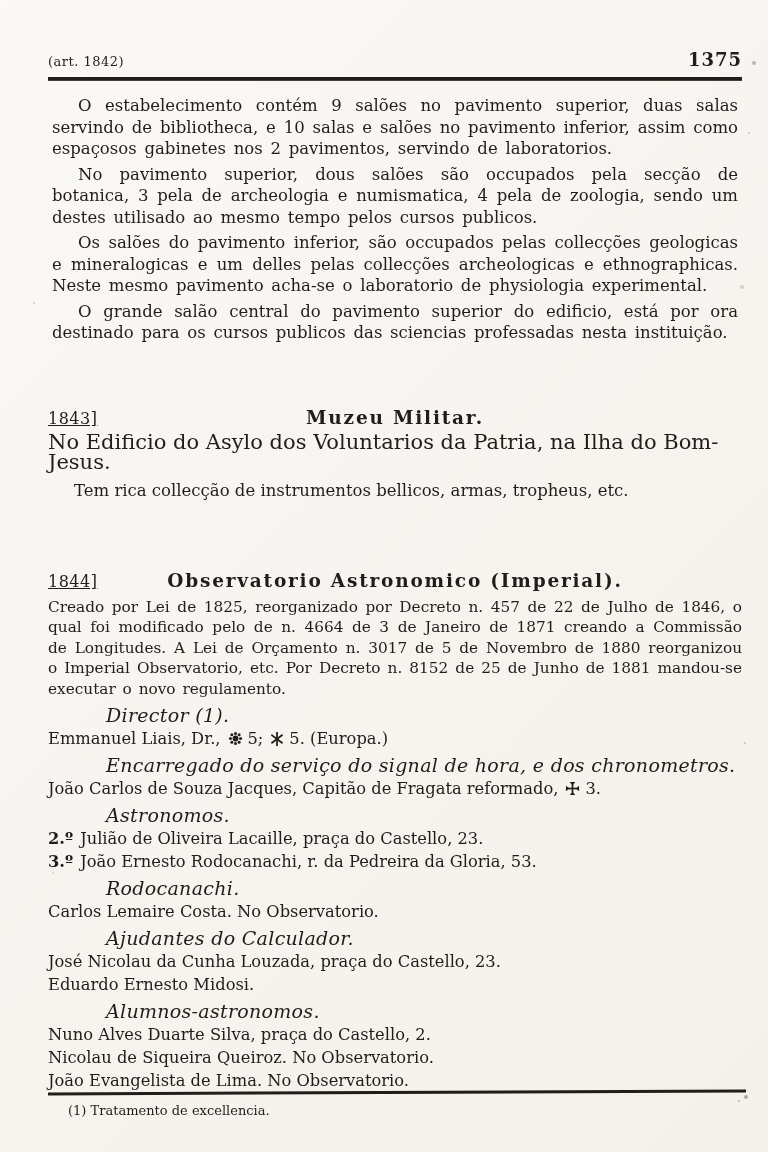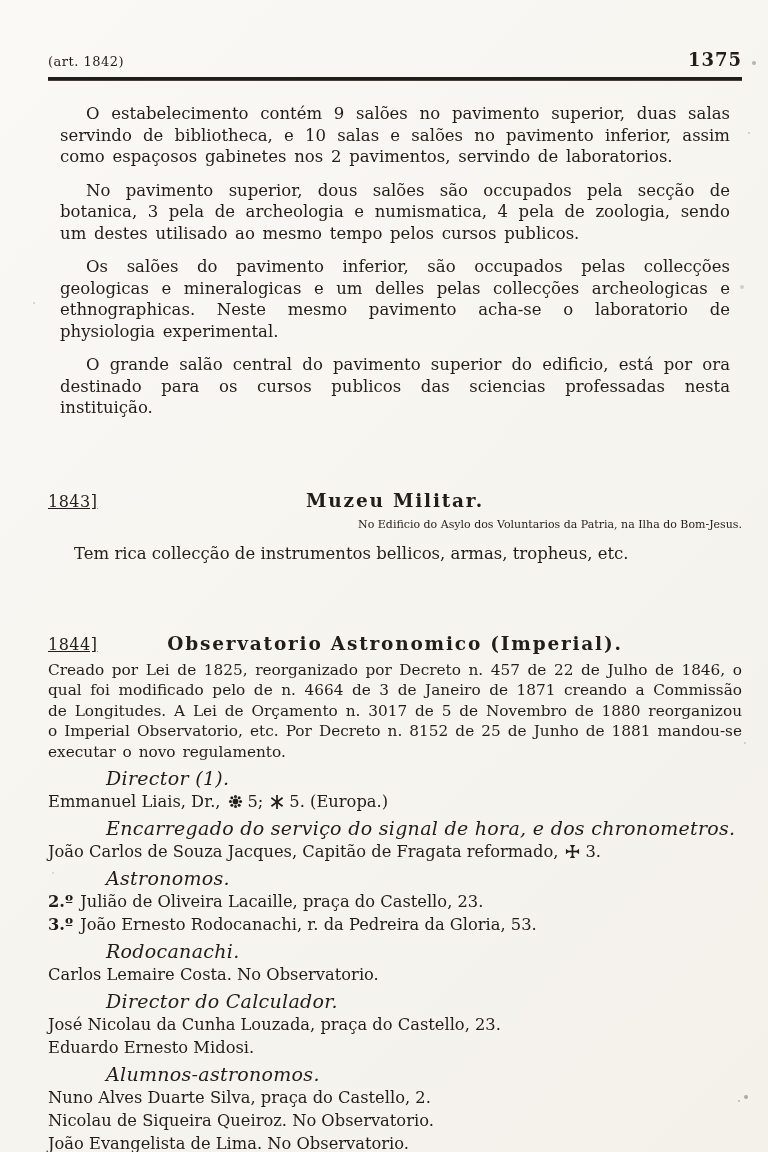--- a/index.html
+++ b/index.html
@@ -22,37 +22,37 @@
     font-size:15px;line-height:20px;white-space:nowrap;
   }
   .art-ref{font-size:13px;letter-spacing:.5px;}
   .head-title{font-weight:bold;font-size:16.5px;letter-spacing:1.2px;}
   .head-title .grp{font-weight:normal;font-size:15px;letter-spacing:.4px;}
   .page-num{font-weight:bold;font-size:18px;letter-spacing:1px;}
   .head-rule{margin-top:5px;height:5px;border-top:3px solid #211d19;border-bottom:1px solid #47403a;}
   
   .intro{margin-top:10px;}
   .intro p{
-    margin:12px;text-indent:26px;text-align:justify;
+    margin:4px;text-indent:26px;text-align:justify;
     font-size:16.5px;line-height:21.5px;word-spacing:2.5px;
   }
   
   .sep-rule{width:96px;height:3px;background:#211d19;border:0;margin:12px 0 0 180px;}
   .sep-rule.second{margin-top:10px;}
   
   .entry{margin:0;}
   .entry-1843{margin-top:46px;}
   .entry-1844{margin-top:58px;}
   .entry-head{position:relative;text-align:center;line-height:24px;height:24px;}
   .entry-num{position:absolute;left:0;top:1px;font-size:16px;letter-spacing:.5px;text-decoration:underline;}
   .entry-title{
     display:inline-block;margin:0;font-size:18.5px;font-weight:bold;
     letter-spacing:1.8px;
   }
-  .entry-loc{margin:2px 0 0 0;text-align:right;font-size:11px;line-height:20px;}
+  .entry-loc{margin:2px 0 0 0;text-align:left;font-size:21px;line-height:20px;}
   .entry-body{margin:8px 0 0 0;text-indent:26px;font-size:16.5px;line-height:21px;}
   .history{
     margin:4px 0 0 0;text-align:justify;
     font-size:15.3px;line-height:20.5px;word-spacing:2px;
   }
   .role{
     margin:6px 0 0 58px;font-style:italic;
     font-size:19px;line-height:21px;letter-spacing:.3px;
   }
   .person,.list-line{margin:2px 0 0 0;font-size:16.3px;line-height:21px;}
@@ -151,21 +151,21 @@
     <p class="list-line">
       <b class="ord">2.º</b><span>Julião de Oliveira Lacaille, praça do Castello, 23.</span>
     </p>
     <p class="list-line">
       <b class="ord">3.º</b><span>João Ernesto Rodocanachi, r. da Pedreira da Gloria, 53.</span>
     </p>
 
     <p class="role">Rodocanachi.</p>
     <p class="list-line">Carlos Lemaire Costa. No Observatorio.</p>
 
-    <p class="role">Director do Calculador.</p>
+    <p class="role">Ajudantes do Calculador.</p>
     <p class="list-line">José Nicolau da Cunha Louzada, praça do Castello, 23.</p>
     <p class="list-line">Eduardo Ernesto Midosi.</p>
 
     <p class="role">Alumnos-astronomos.</p>
     <p class="list-line">Nuno Alves Duarte Silva, praça do Castello, 2.</p>
     <p class="list-line">Nicolau de Siqueira Queiroz. No Observatorio.</p>
     <p class="list-line">João Evangelista de Lima. No Observatorio.</p>
   </section>
 
   <footer class="page-footer">

